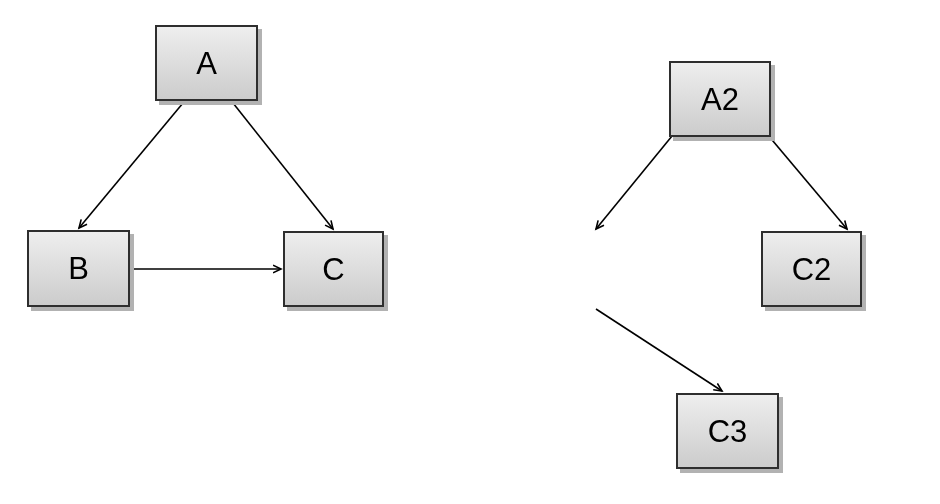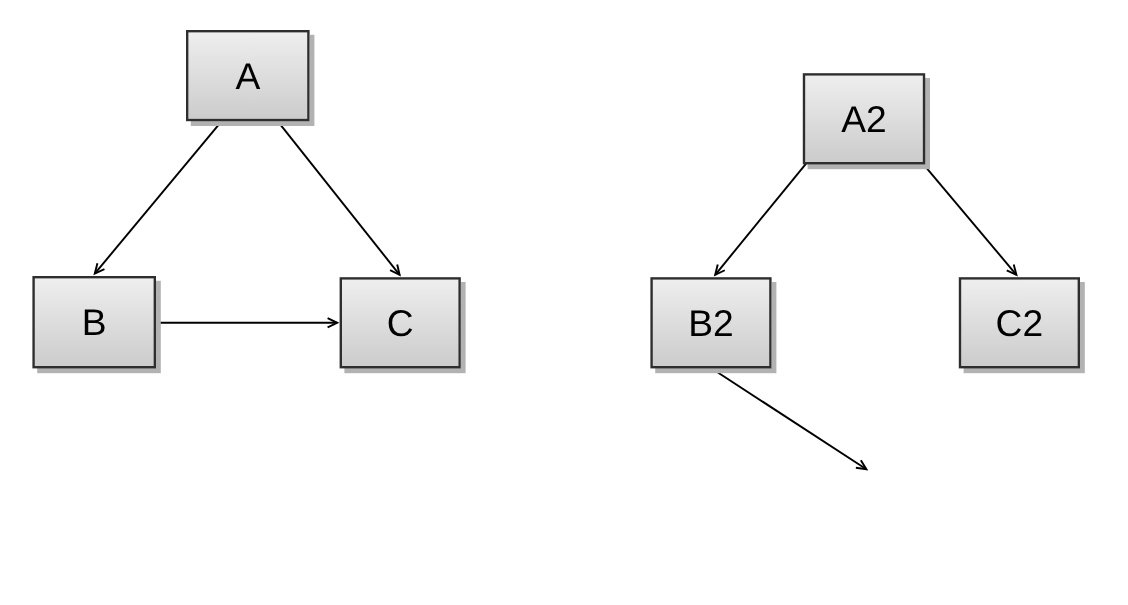--- a/index.html
+++ b/index.html
@@ -92,20 +92,20 @@
       </div>
       <div class="node" style="left: 27px; top: 230px; width: 103px; height: 77px;">
         <span class="node-label">B</span>
       </div>
       <div class="node" style="left: 283px; top: 231px; width: 101px; height: 76px;">
         <span class="node-label">C</span>
       </div>
       <div class="node" style="left: 669px; top: 25px; width: 102px; height: 76px; margin-top: 36px;">
         <span class="node-label">A2</span>
       </div>
-      <div class="node" style="left: 542px; top: 231px; width: 101px; height: 76px;">
-        <span class="node-label">B2</span>
+      <div class="node" style="left: 761px; top: 231px; width: 101px; height: 76px;">
+        <span class="node-label">C2</span>
       </div>
-      <div class="node" style="left: 799px; top: 231px; width: 101px; height: 76px;">
-        <span class="node-label">C2</span>
+      <div class="node" style="left: 676px; top: 393px; width: 103px; height: 76px;">
+        <span class="node-label">C3</span>
       </div>
     </div>
 </div>
 
 </body></html>

